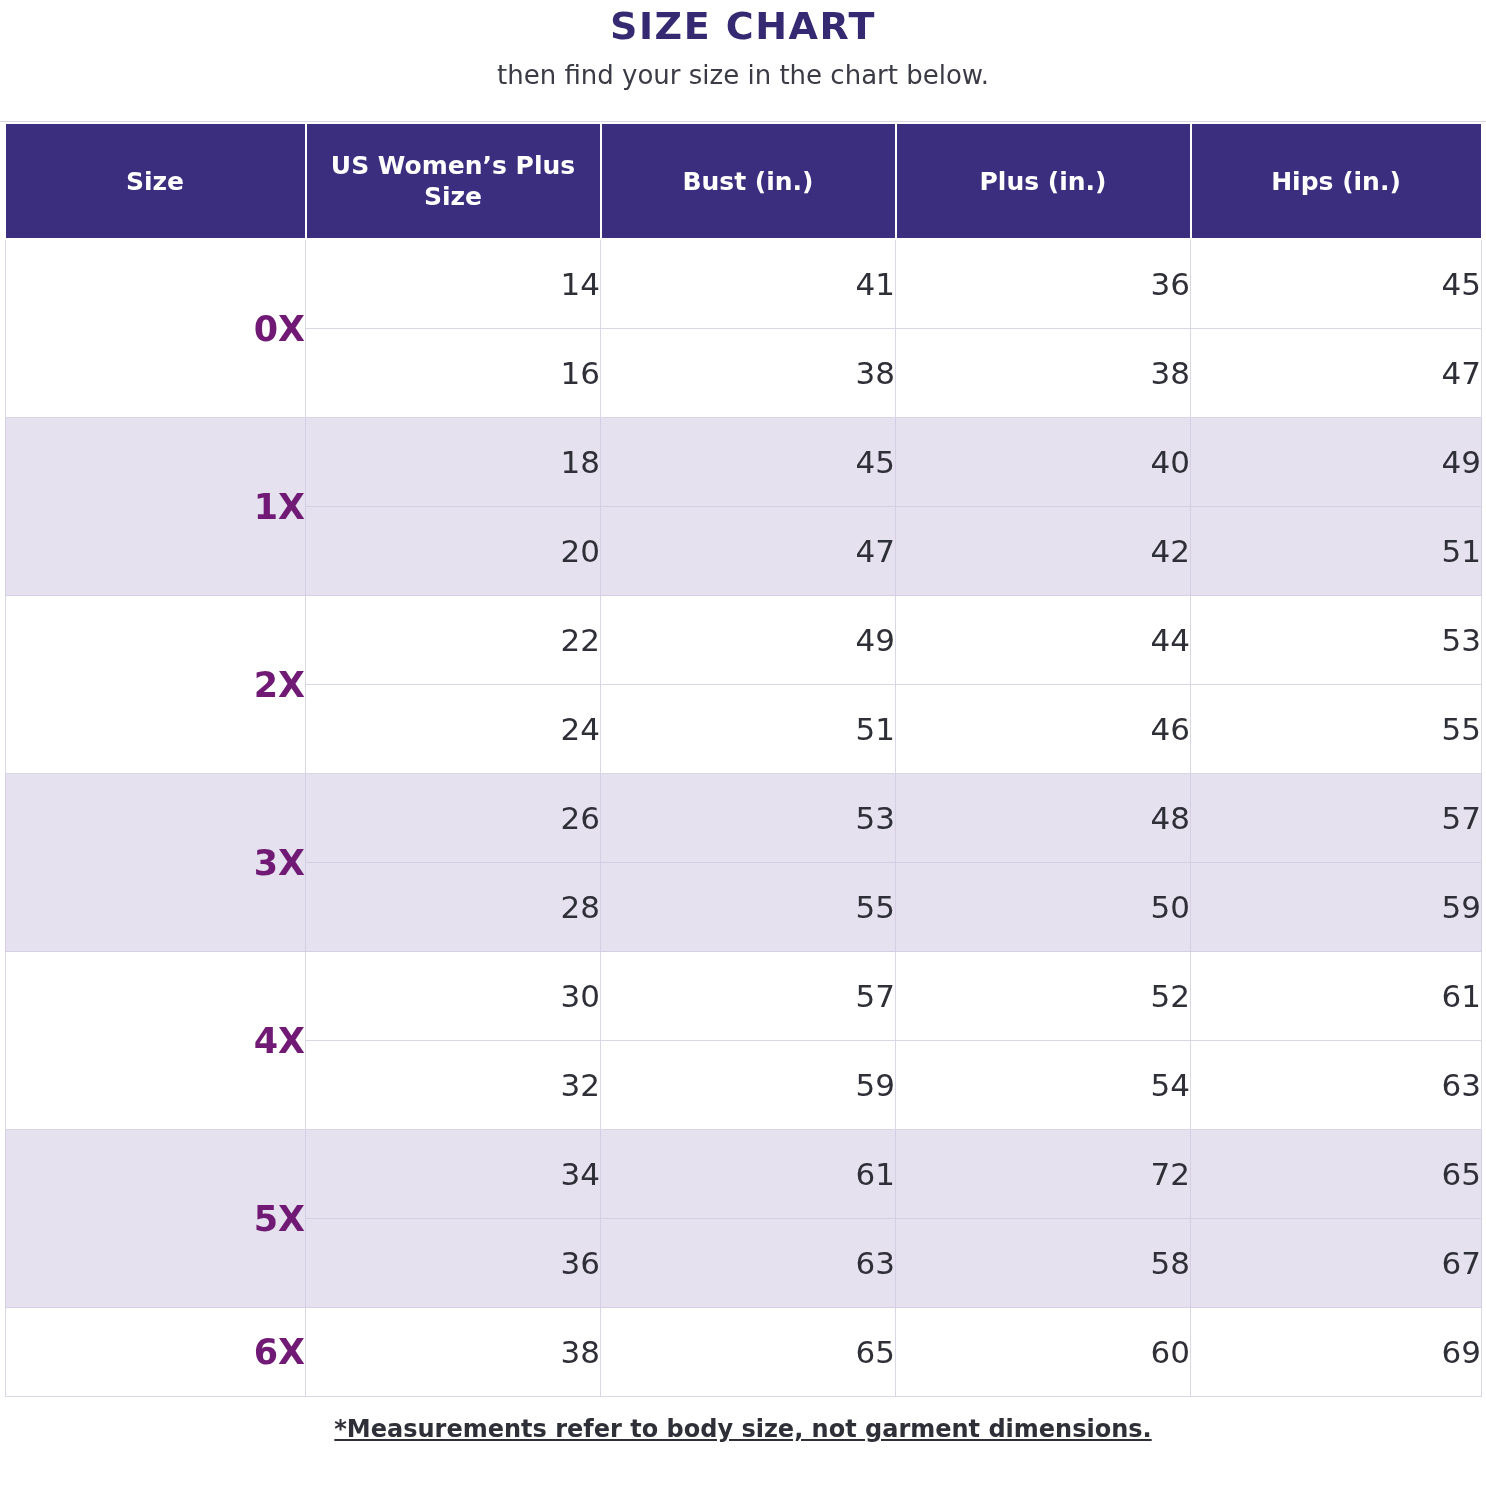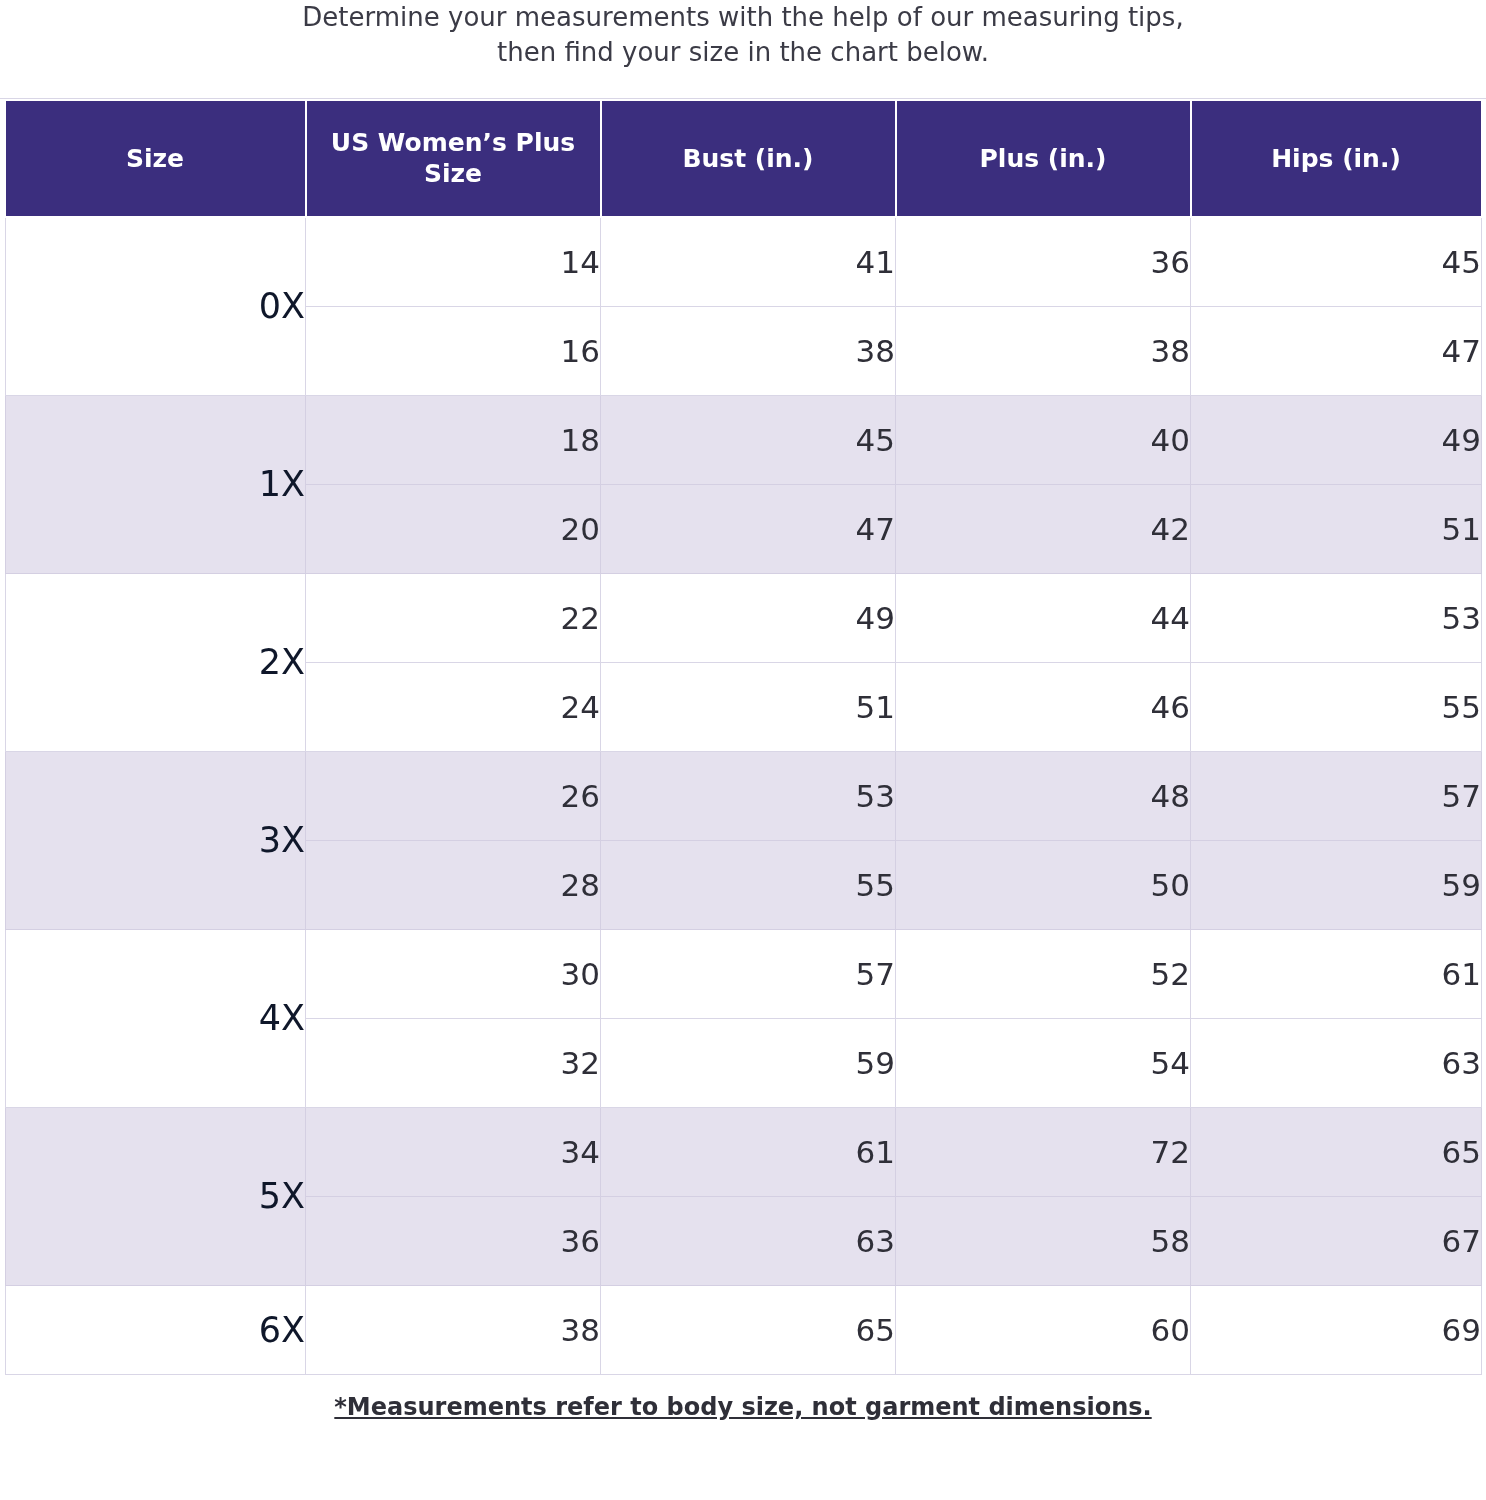--- a/index.html
+++ b/index.html
@@ -64,22 +64,22 @@
     text-align: right;
     vertical-align: middle;
     font-size: 31px;
     color: #2f2f38;
     font-weight: 400;
     height: 88px;
     padding: 0;
   }
   table.size-chart td.size-cell {
     font-size: 35px;
-    font-weight: normal;
-    color: #0f172a;
+    font-weight: bold;
+    color: #701a75;
   }
   tr.shaded td {
     background: #e5e1ee;
     border-color: #d4cfe2;
   }
   tr.plain td {
     background: #ffffff;
   }
   .col-size { width: 300px; }
   .col-us { width: 295px; }
@@ -97,23 +97,23 @@
   .table-wrap {
     border-top: 1px solid #d9d6e6;
     margin-top: 28px;
   }
 </style>
 </head>
 <body>
 
 <div class="page">
 
+  <div class="title">SIZE CHART</div>
 
   <div class="subtitle">
-    <div>Determine your measurements with the help of our measuring tips,</div>
     <div>then find your size in the chart below.</div>
   </div>
 
   <div class="table-wrap">
     <table class="size-chart">
       <colgroup>
         <col class="col-size">
         <col class="col-us">
         <col class="col-bust">
         <col class="col-waist">

